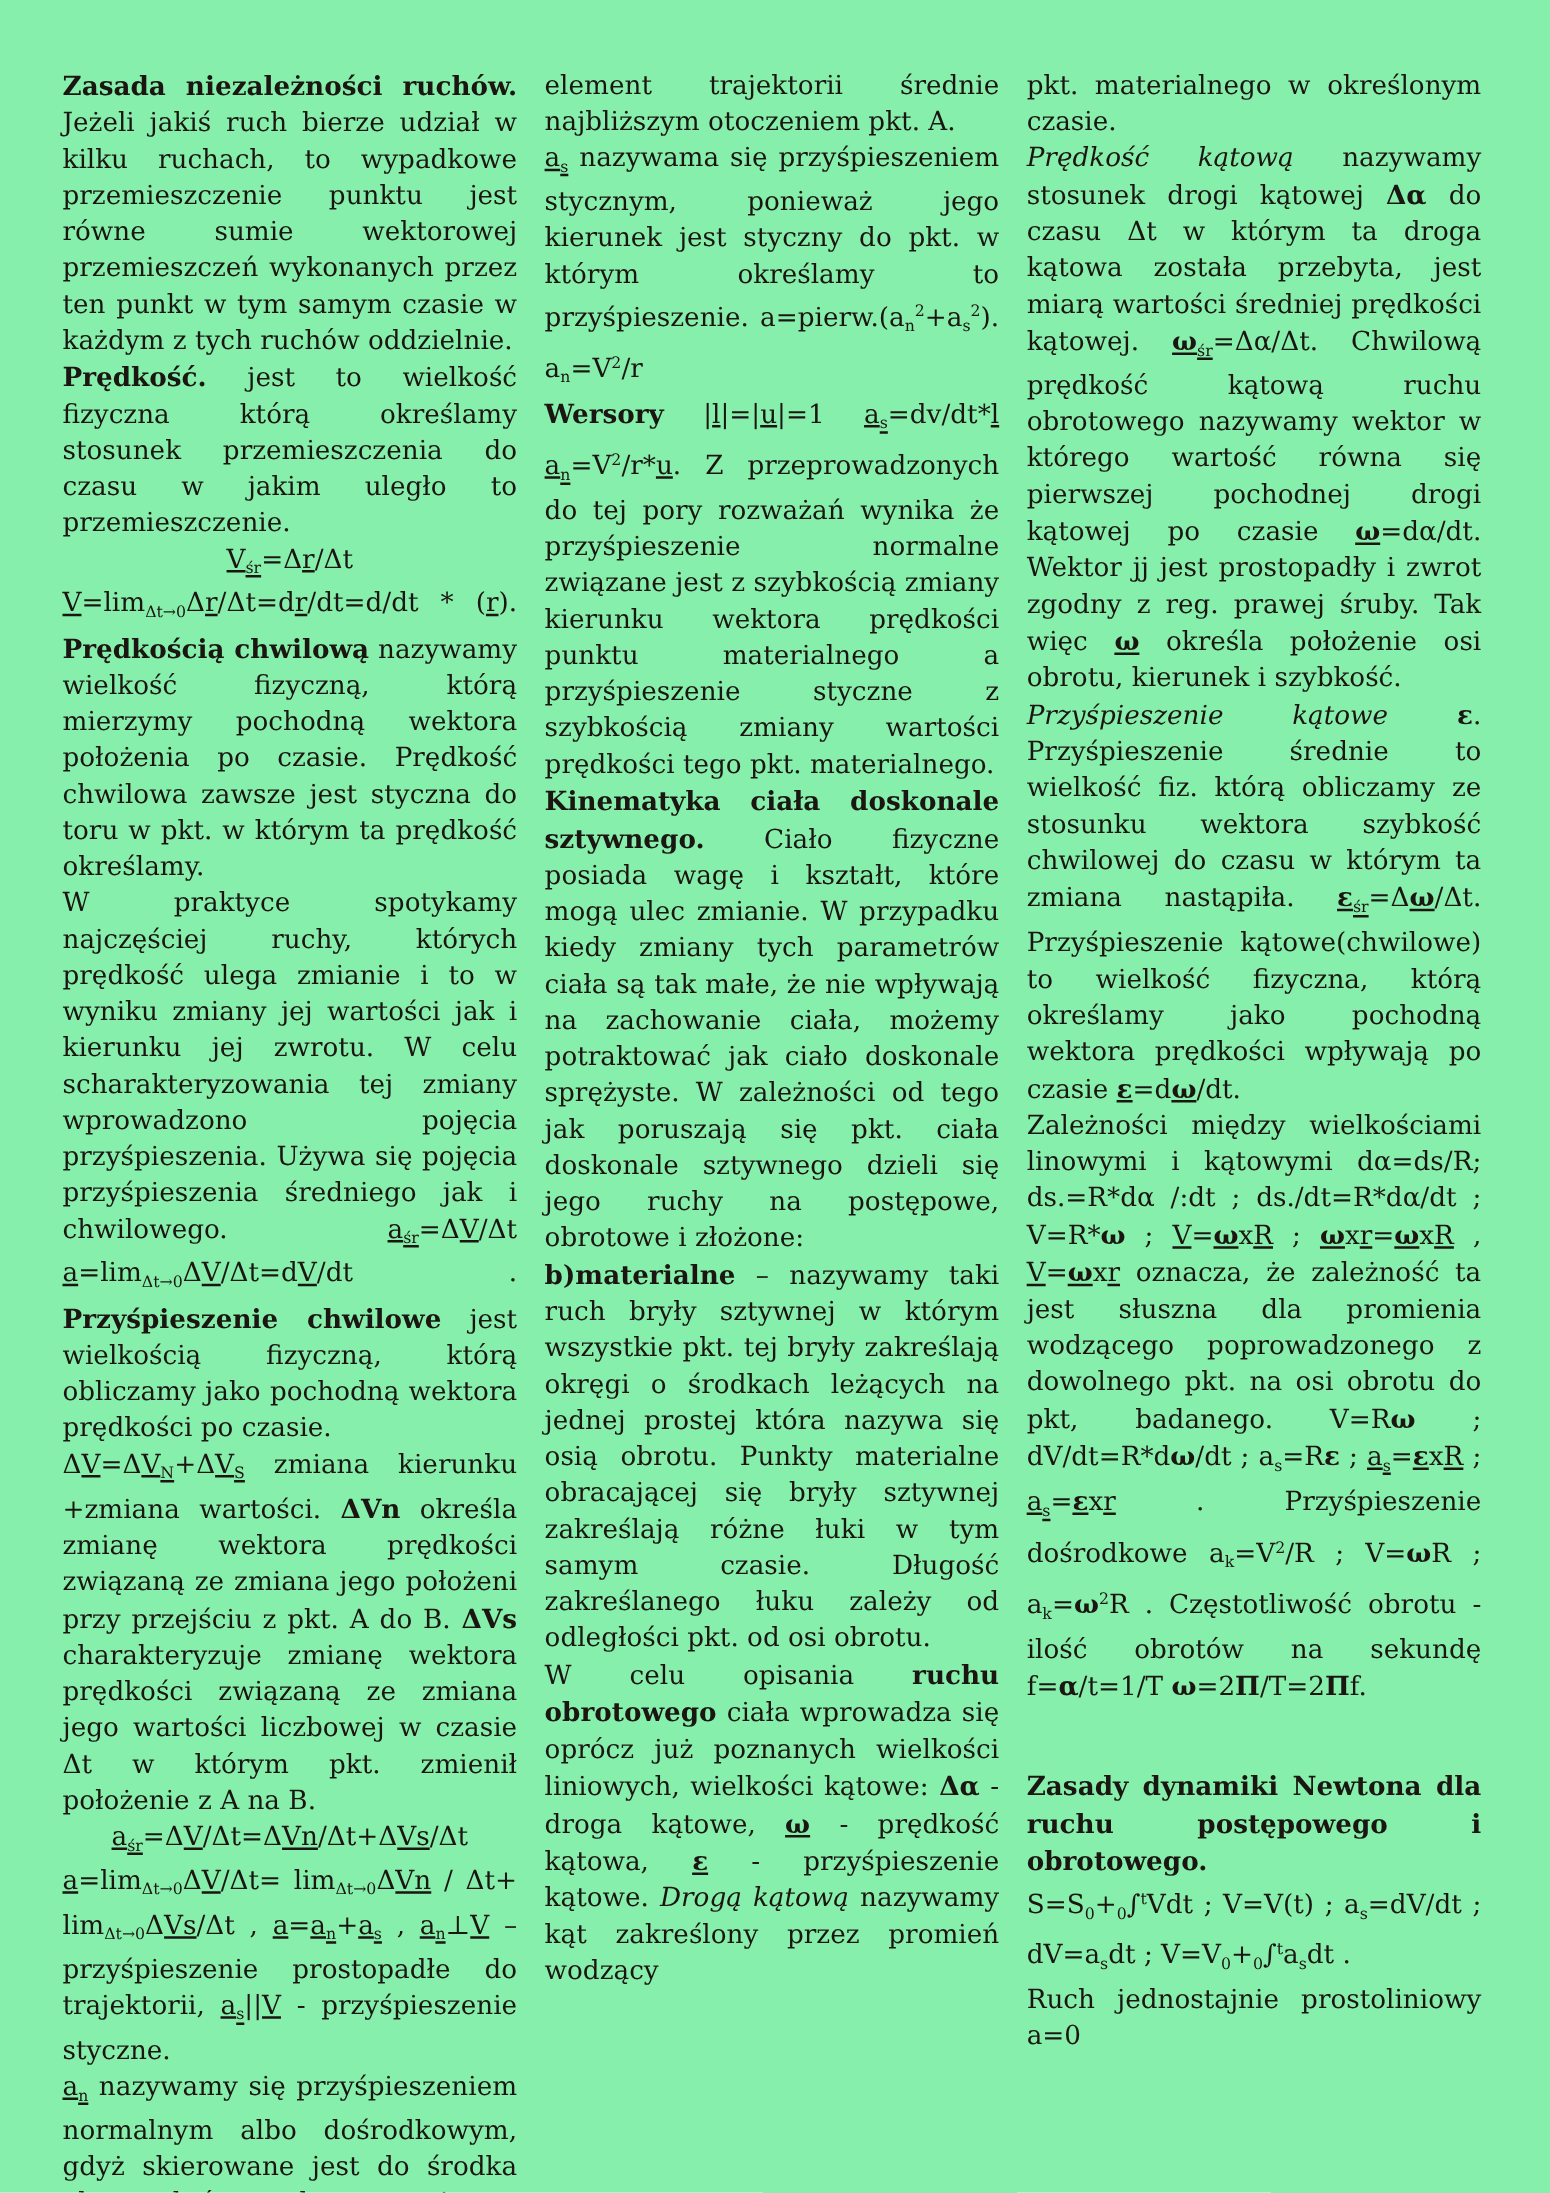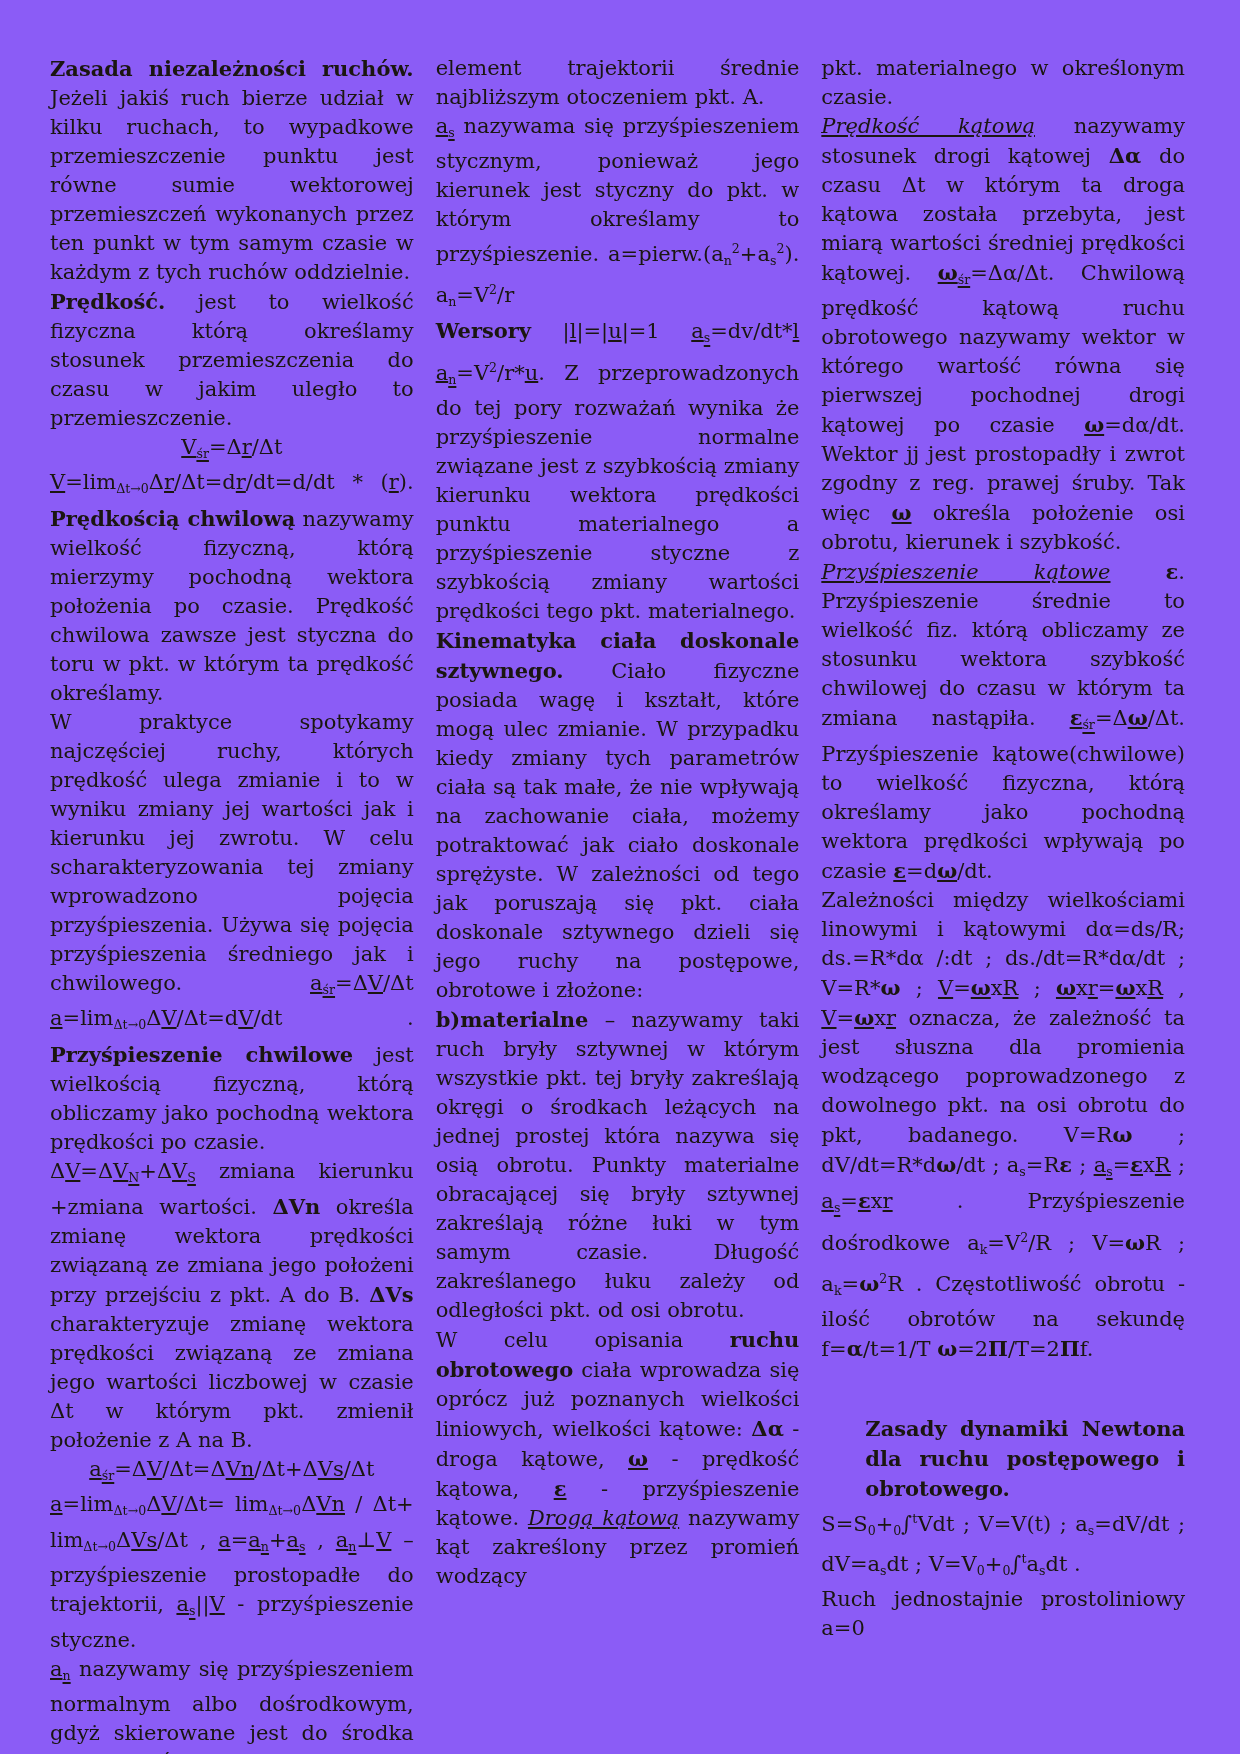--- a/index.html
+++ b/index.html
@@ -13,31 +13,31 @@
     gap:22px;
     padding:54px 55px 20px 50px;
     font-family:"DejaVu Serif","Liberation Serif",serif;
     font-size:21px;
     line-height:29px;
   }
   .column { flex:1 1 0; min-width:0; }
   p.para { text-align:justify; }
   p.para.align-left { text-align:center; }
   p.para.jlast { text-align-last:justify; }
-  p.para.space-before { margin-top:50px;margin-left:44px; }
+  p.para.space-before { margin-top:50px; }
   .sb { font-weight:700; }
-  .si { font-style:italic;text-decoration:underline; }
+  .si { font-style:italic; }
   .su { text-decoration:underline; text-decoration-thickness:2px; text-underline-offset:2px; }
   .sub { font-size:0.6em; vertical-align:-0.35em; }
   .sup { font-size:0.6em; vertical-align:0.6em; }
 </style>
 </head>
 <body>
 
-<div class="page" style="background: #8b5cf6; color: rgb(27, 22, 17);">
+<div class="page" style="background: #86efac; color: rgb(27, 22, 17);">
   <div class="column">
       <p class="para"><span class="sb">Zasada niezależności ruchów.</span><span> Jeżeli jakiś ruch bierze udział w kilku ruchach, to wypadkowe przemieszczenie punktu jest równe sumie wektorowej przemieszczeń wykonanych przez ten punkt w tym samym czasie w każdym z tych ruchów oddzielnie.</span></p>
       <p class="para"><span class="sb">Prędkość.</span><span> jest to wielkość fizyczna którą określamy stosunek przemieszczenia do czasu w jakim uległo to przemieszczenie.</span></p>
       <p class="para align-left"><span class="su">V</span><span class="sub su">śr</span><span>=Δ</span><span class="su">r</span><span>/Δt</span></p>
       <p class="para jlast"><span class="su">V</span><span>=lim</span><span class="sub">Δt→0</span><span>Δ</span><span class="su">r</span><span>/Δt=d</span><span class="su">r</span><span>/dt=d/dt * (</span><span class="su">r</span><span>).</span></p>
       <p class="para"><span class="sb">Prędkością chwilową</span><span> nazywamy wielkość fizyczną, którą mierzymy pochodną wektora położenia po czasie. Prędkość chwilowa zawsze jest styczna do toru w pkt. w którym ta prędkość określamy.</span></p>
       <p class="para jlast"><span>W praktyce spotykamy najczęściej ruchy, których prędkość ulega zmianie i to w wyniku zmiany jej wartości jak i kierunku jej zwrotu. W celu scharakteryzowania tej zmiany wprowadzono pojęcia przyśpieszenia. Używa się pojęcia przyśpieszenia średniego jak i chwilowego. </span><span class="su">a</span><span class="sub su">śr</span><span>=Δ</span><span class="su">V</span><span>/Δt</span></p>
       <p class="para jlast"><span class="su">a</span><span>=lim</span><span class="sub">Δt→0</span><span>Δ</span><span class="su">V</span><span>/Δt=d</span><span class="su">V</span><span>/dt .</span></p>
       <p class="para"><span class="sb">Przyśpieszenie chwilowe</span><span> jest wielkością fizyczną, którą obliczamy jako pochodną wektora prędkości po czasie.</span></p>
       <p class="para"><span>Δ</span><span class="su">V</span><span>=Δ</span><span class="su">V</span><span class="sub su">N</span><span>+Δ</span><span class="su">V</span><span class="sub su">S</span><span> zmiana kierunku +zmiana wartości. </span><span class="sb">ΔVn</span><span> określa zmianę wektora prędkości związaną ze zmiana jego położeni przy przejściu z pkt. A do B. </span><span class="sb">ΔVs</span><span> charakteryzuje zmianę wektora prędkości związaną ze zmiana jego wartości liczbowej w czasie Δt w którym pkt. zmienił położenie z A na B.</span></p>

